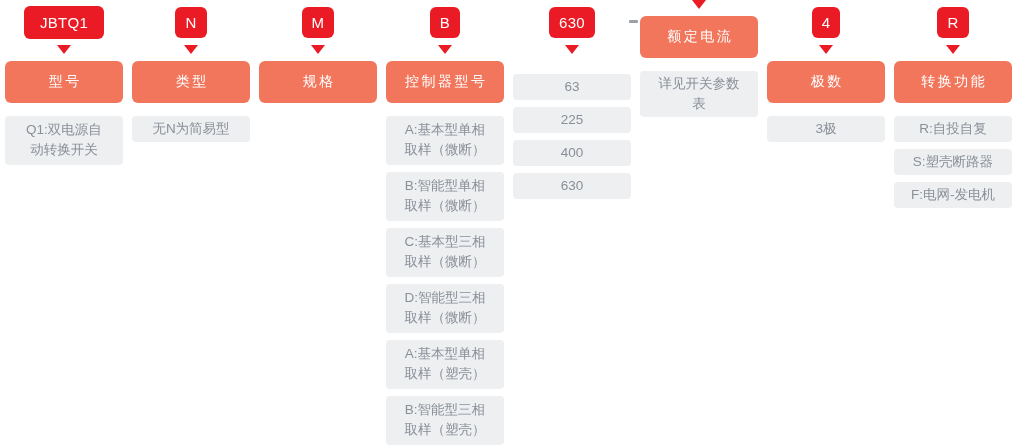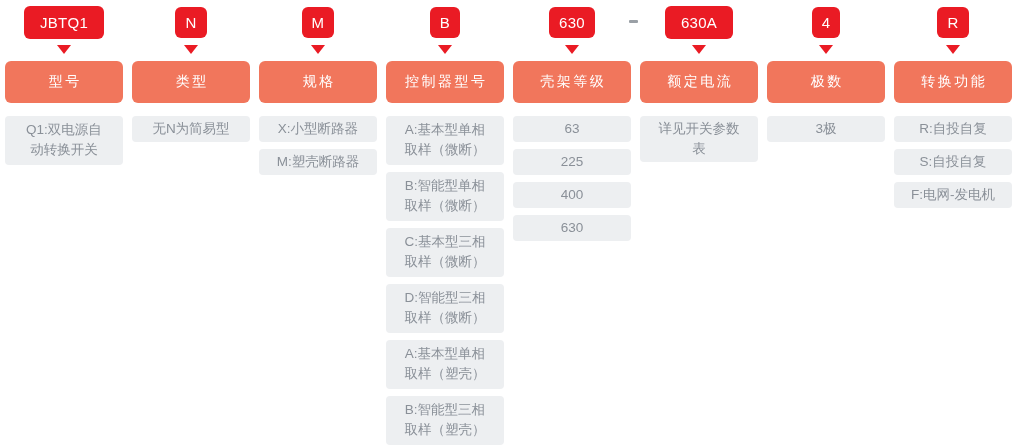--- a/index.html
+++ b/index.html
@@ -163,24 +163,20 @@
         </div>
       </div>
       <div class="column">
         <div class="code-row">
           <div class="code-pill tight">M</div>
         </div>
         <div class="arrow-row">
           <div class="arrow"></div>
         </div>
         <div class="header-bar">规格</div>
-        <div class="cells">
-          <div class="cell fill">X:小型断路器</div>
-          <div class="cell fill">M:塑壳断路器</div>
-        </div>
       </div>
       <div class="column">
         <div class="code-row">
           <div class="code-pill tight">B</div>
         </div>
         <div class="arrow-row">
           <div class="arrow"></div>
         </div>
         <div class="header-bar">控制器型号</div>
         <div class="cells">
@@ -198,32 +194,28 @@
 取样（塑壳）</div>
         </div>
       </div>
       <div class="column">
         <div class="code-row">
           <div class="code-pill tight">630</div>
         </div>
         <div class="arrow-row">
           <div class="arrow"></div>
         </div>
-        <div class="header-bar">壳架等级</div>
         <div class="cells">
           <div class="cell fill">63</div>
           <div class="cell fill">225</div>
           <div class="cell fill">400</div>
           <div class="cell fill">630</div>
         </div>
       </div>
       <div class="column">
-        <div class="code-row">
-          <div class="code-pill">630A</div>
-        </div>
         <div class="arrow-row">
           <div class="arrow"></div>
         </div>
         <div class="header-bar">额定电流</div>
         <div class="cells">
           <div class="cell fill">详见开关参数表</div>
         </div>
       </div>
       <div class="column">
         <div class="code-row">
@@ -240,19 +232,19 @@
       <div class="column">
         <div class="code-row">
           <div class="code-pill tight">R</div>
         </div>
         <div class="arrow-row">
           <div class="arrow"></div>
         </div>
         <div class="header-bar">转换功能</div>
         <div class="cells">
           <div class="cell fill">R:自投自复</div>
-          <div class="cell fill">S:自投自复</div>
+          <div class="cell fill">S:塑壳断路器</div>
           <div class="cell fill">F:电网-发电机</div>
         </div>
       </div>
     </div>
   <div class="dash"></div>
 </div>
 
 </body></html>

